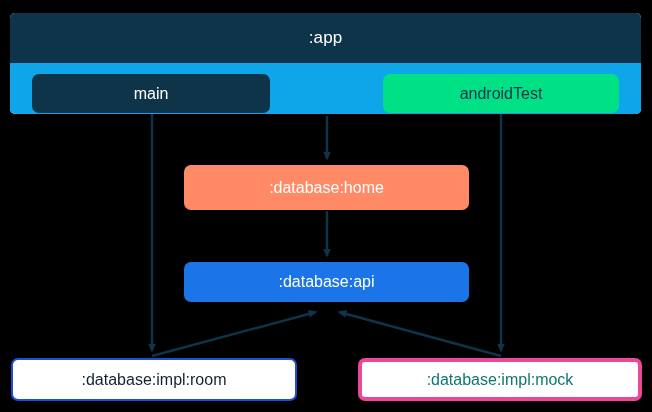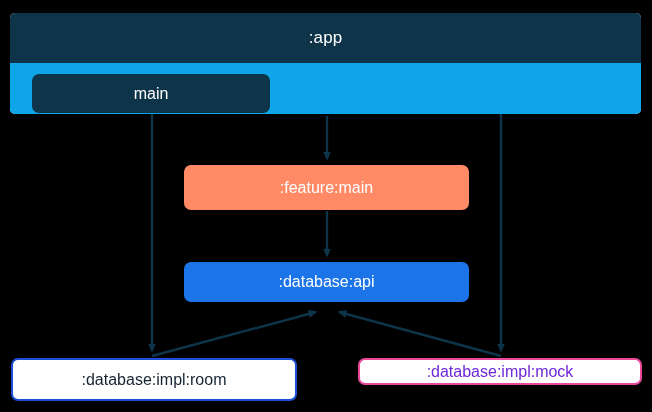--- a/index.html
+++ b/index.html
@@ -124,24 +124,24 @@
     height: 43px;
     background: #ffffff;
     color: #152232;
     border: 2px solid #1d4ed8;
   }
 
   .node-impl-mock {
     left: 358px;
     top: 358px;
     width: 284px;
-    height: 27px;
+    height: 43px;
     background: #ffffff;
-    color: #6d28d9;
-    border: 2px solid #ec4899;
+    color: #0f766e;
+    border: 4px solid #ec4899;
   }
 </style>
 </head>
 <body>
 
 <div id="canvas">
 
   <svg id="edges" viewBox="0 0 652 412" width="652" height="412">
     <defs>
       <marker id="arrowhead" markerWidth="9" markerHeight="9" refX="7.5" refY="4" orient="auto" markerUnits="userSpaceOnUse">
@@ -163,25 +163,28 @@
   </svg>
 
   <div class="app-container">
     <div class="app-title-bar">
       <span class="app-title">:app</span>
     </div>
     <div class="app-body">
       <div class="node node-main">
         <span>main</span>
       </div>
+      <div class="node node-androidtest">
+        <span>androidTest</span>
+      </div>
     </div>
   </div>
 
   <div class="node node-feature-home">
-    <span>:feature:main</span>
+    <span>:database:home</span>
   </div>
 
   <div class="node node-database-api">
     <span>:database:api</span>
   </div>
 
   <div class="node node-impl-room">
     <span>:database:impl:room</span>
   </div>
 

